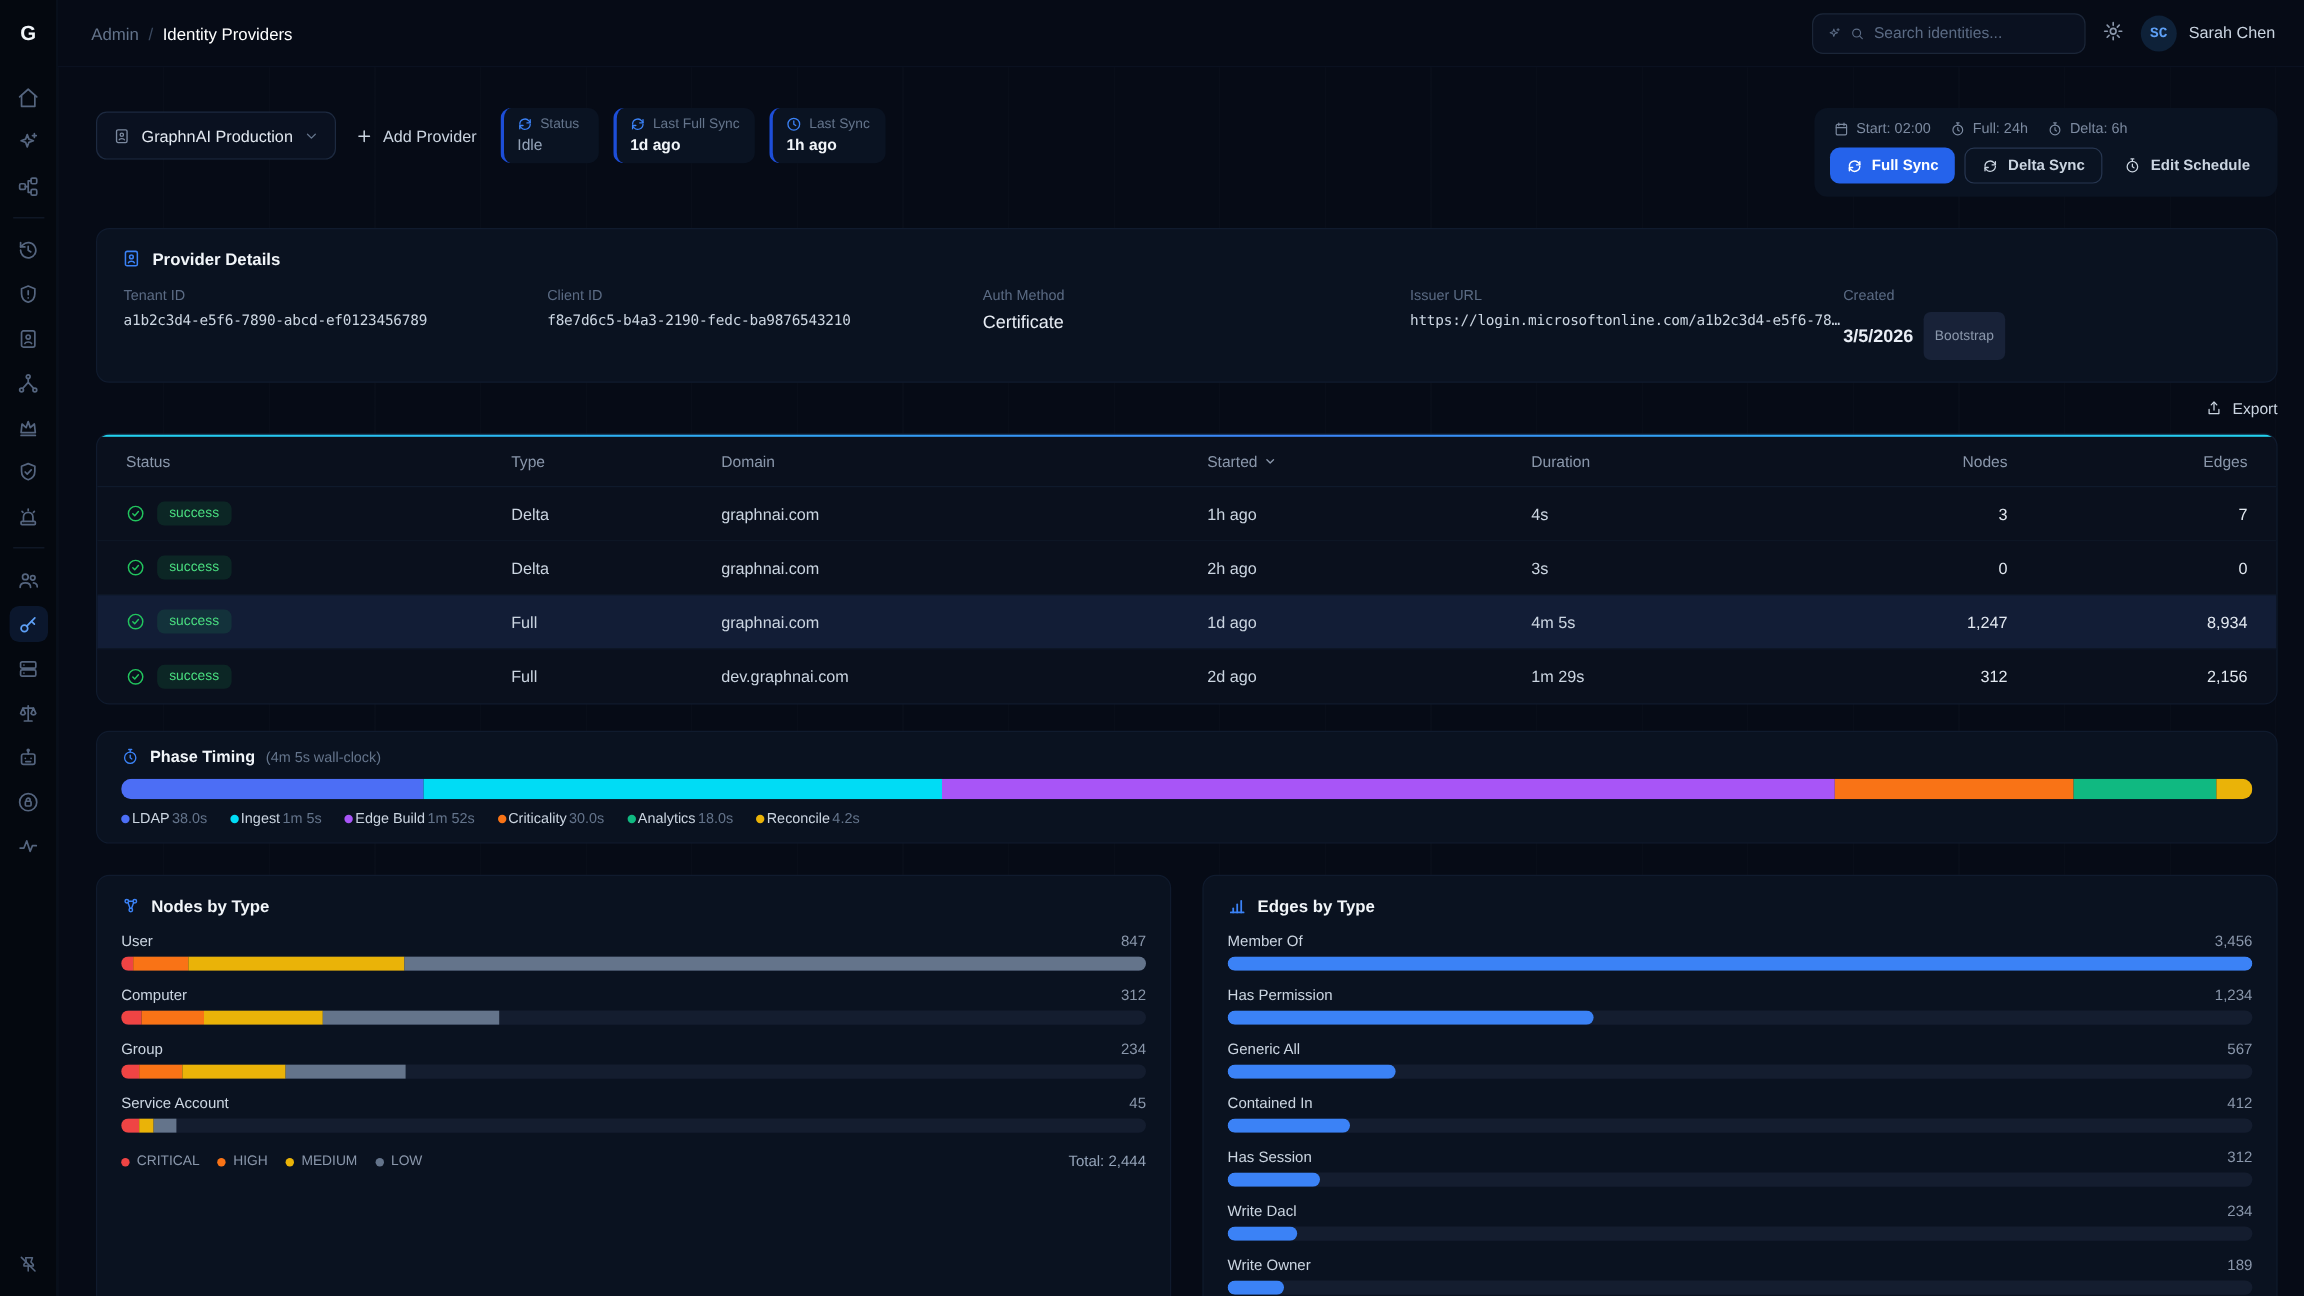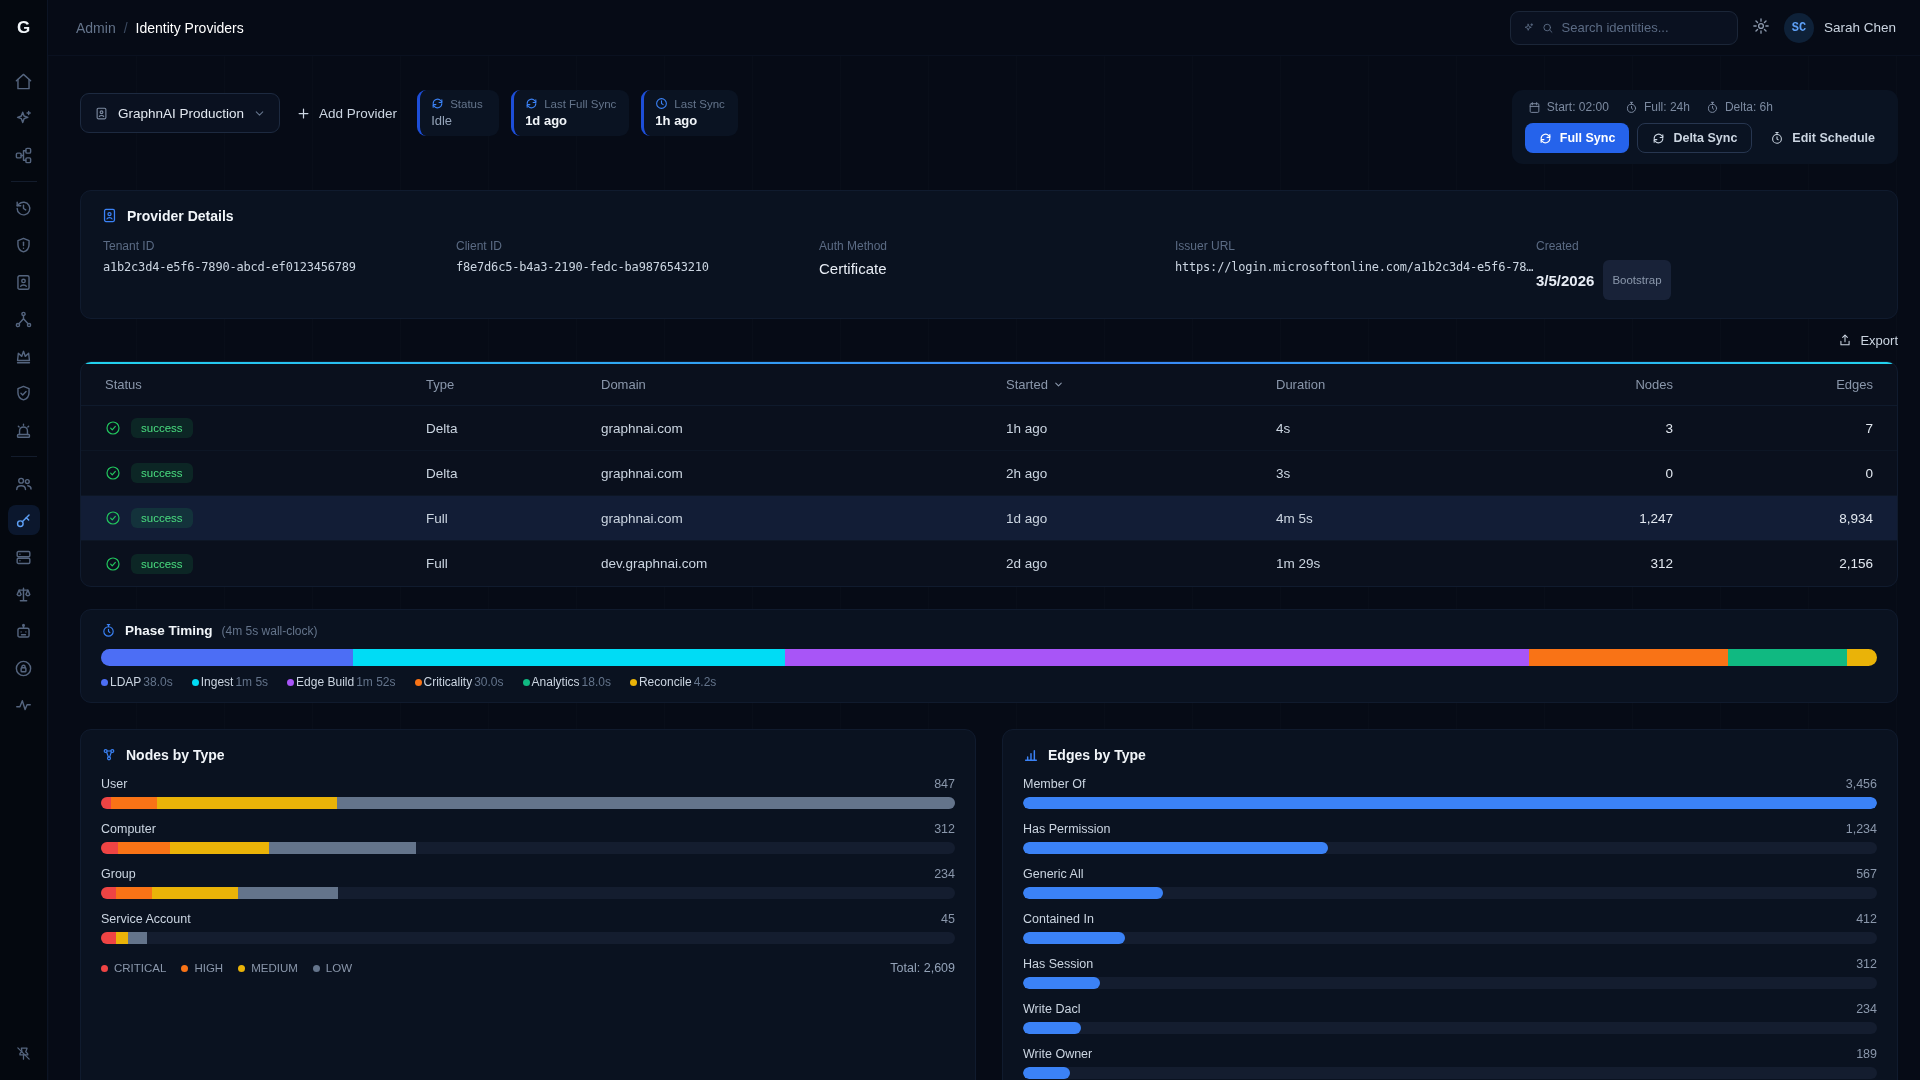--- a/index.html
+++ b/index.html
@@ -712,21 +712,21 @@
                 <span>HIGH</span>
               </span>
             <span class="sev-item">
                 <span class="dot" style="background: rgb(234, 179, 8);"></span>
                 <span>MEDIUM</span>
               </span>
             <span class="sev-item">
                 <span class="dot" style="background: rgb(100, 116, 139);"></span>
                 <span>LOW</span>
               </span>
-            <span class="total">Total: 2,609</span>
+            <span class="total">Total: 2,444</span>
           </div>
         </section>
 
         <section class="card chart-card">
           <div class="card-head">
             <svg class="card-ic" width="16" height="16" viewBox="0 0 24 24" fill="none" stroke="currentColor" stroke-width="2.2" stroke-linecap="round">
                 <path d="M4 20h16"></path>
                 <path d="M7 20v-5"></path>
                 <path d="M12 20V10"></path>
                 <path d="M17 20V5.5"></path>

